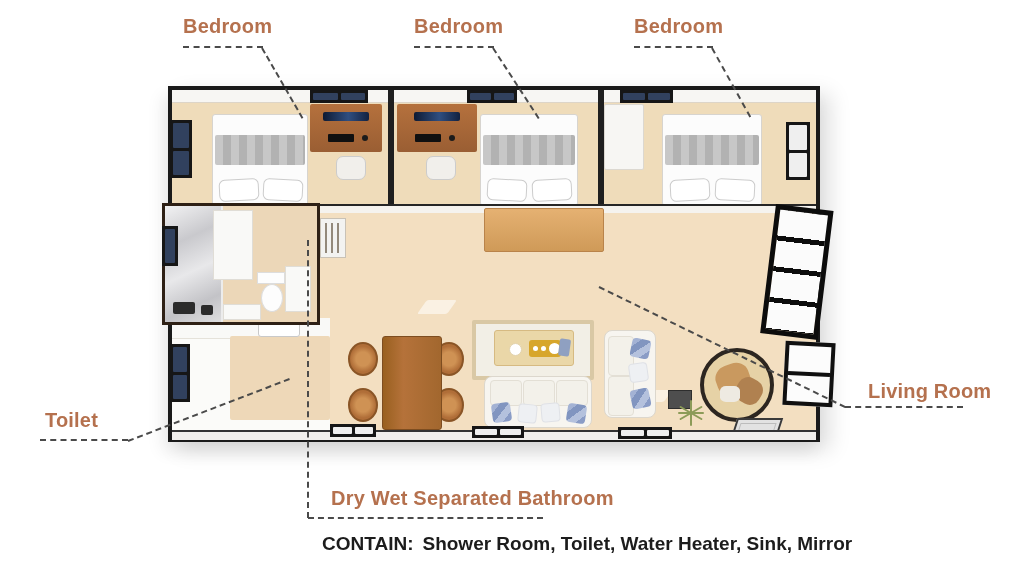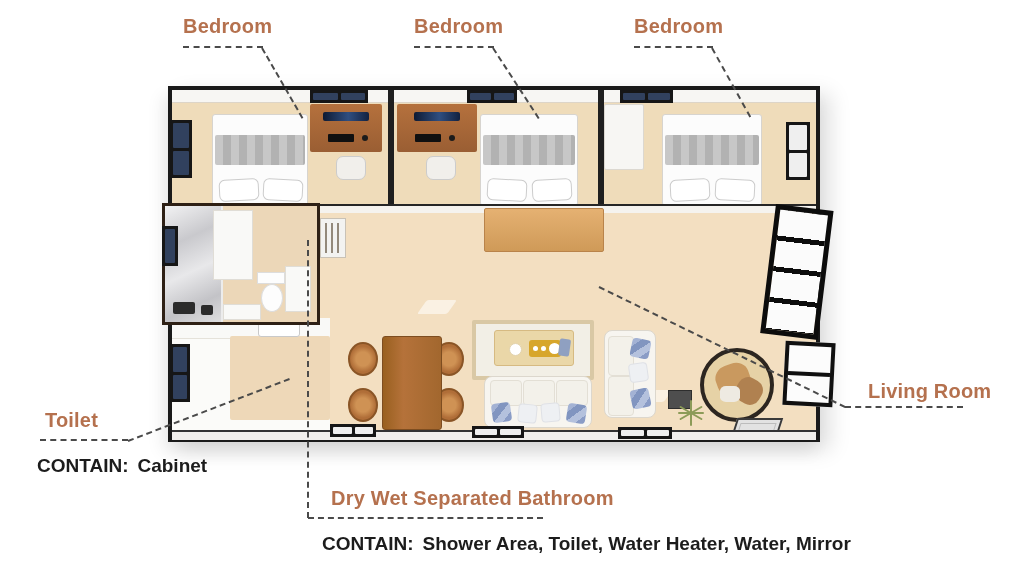--- a/index.html
+++ b/index.html
@@ -270,20 +270,17 @@
   <div class="lead-d" style="left:599px;top:286px;width:274px;transform:rotate(26deg)"></div>
   <div class="lead-h" style="left:845px;top:406px;width:118px"></div>
 
   <div class="room-label" style="left:183px;top:15px">Bedroom</div>
   <div class="room-label" style="left:414px;top:15px">Bedroom</div>
   <div class="room-label" style="left:634px;top:15px">Bedroom</div>
   <div class="room-label" style="left:45px;top:409px">Toilet</div>
   <div class="room-label" style="left:331px;top:487px">Dry Wet Separated Bathroom</div>
   <div class="room-label" style="left:868px;top:380px">Living Room</div>
 
-  <div class="contain" style="left:37px;top:455px">
-    <span>CONTAIN:</span><span class="items">Cabinet</span>
+  <div class="contain" style="left:322px;top:533px">
+    <span>CONTAIN:</span><span class="items">Shower Room, Toilet, Water Heater, Sink, Mirror</span>
   </div>
-  <div class="contain" style="left:322px;top:533px">
-    <span>CONTAIN:</span><span class="items">Shower Area, Toilet, Water Heater, Water, Mirror</span>
-  </div>
 
 </div>
 
 </body></html>

